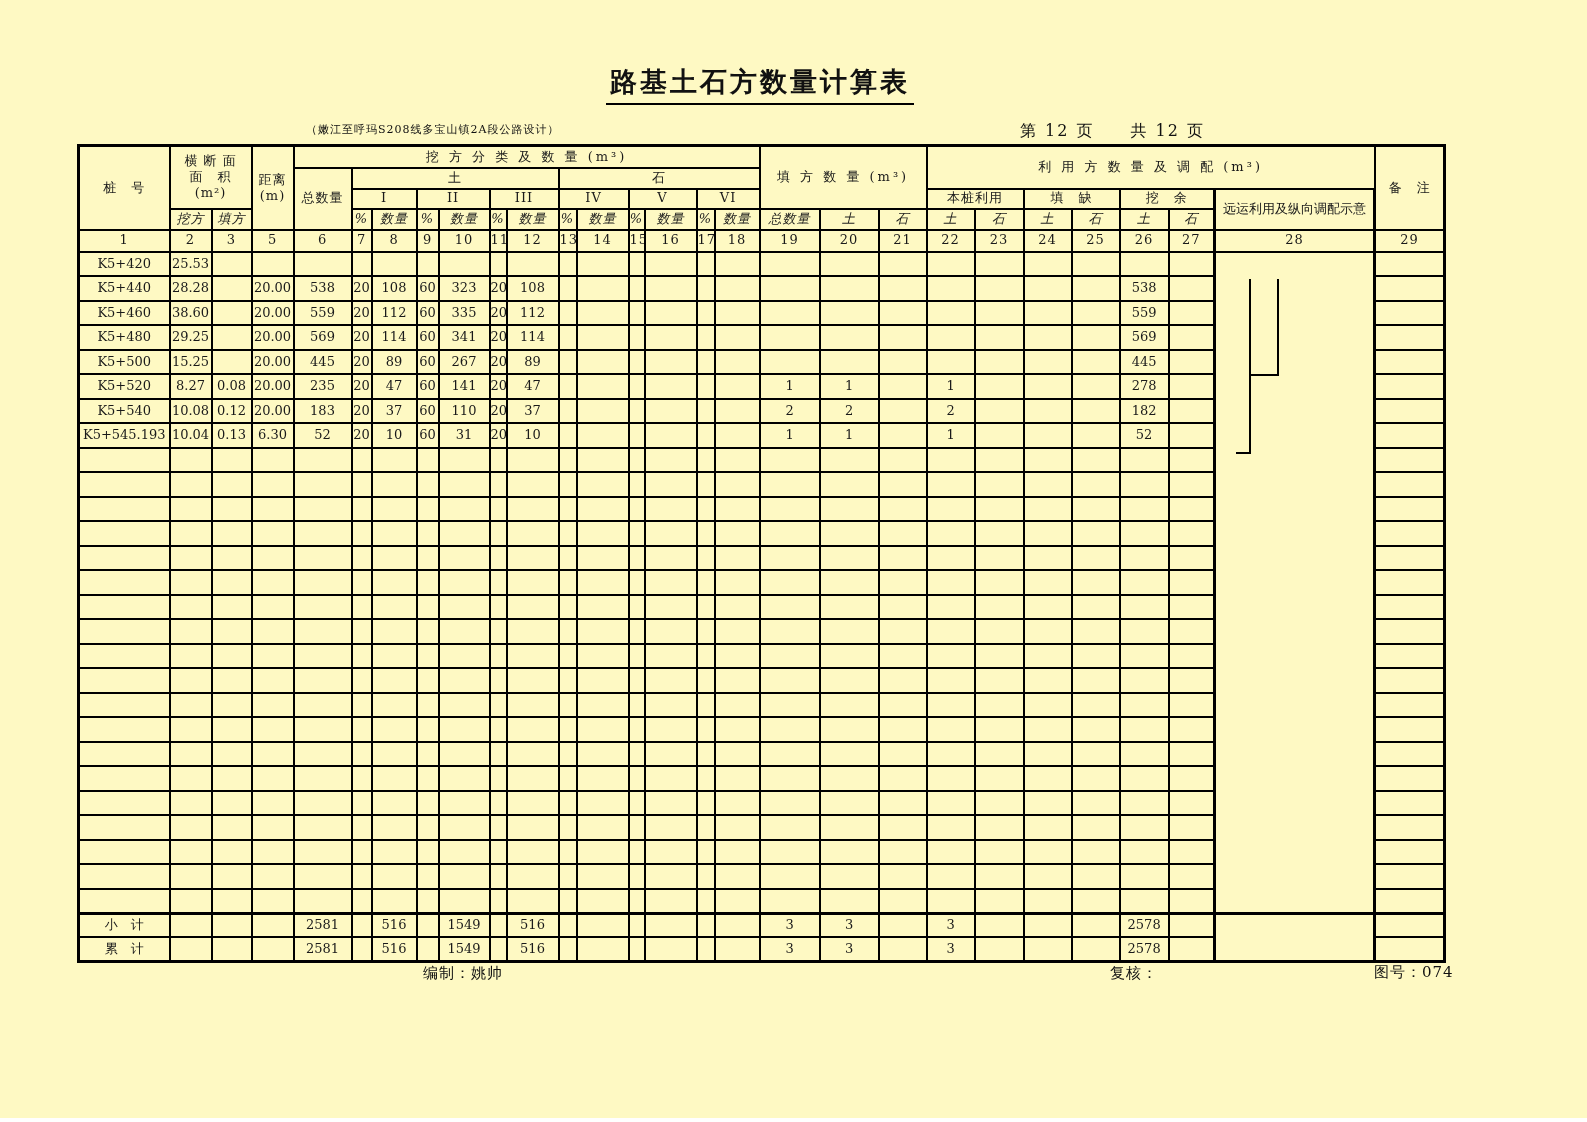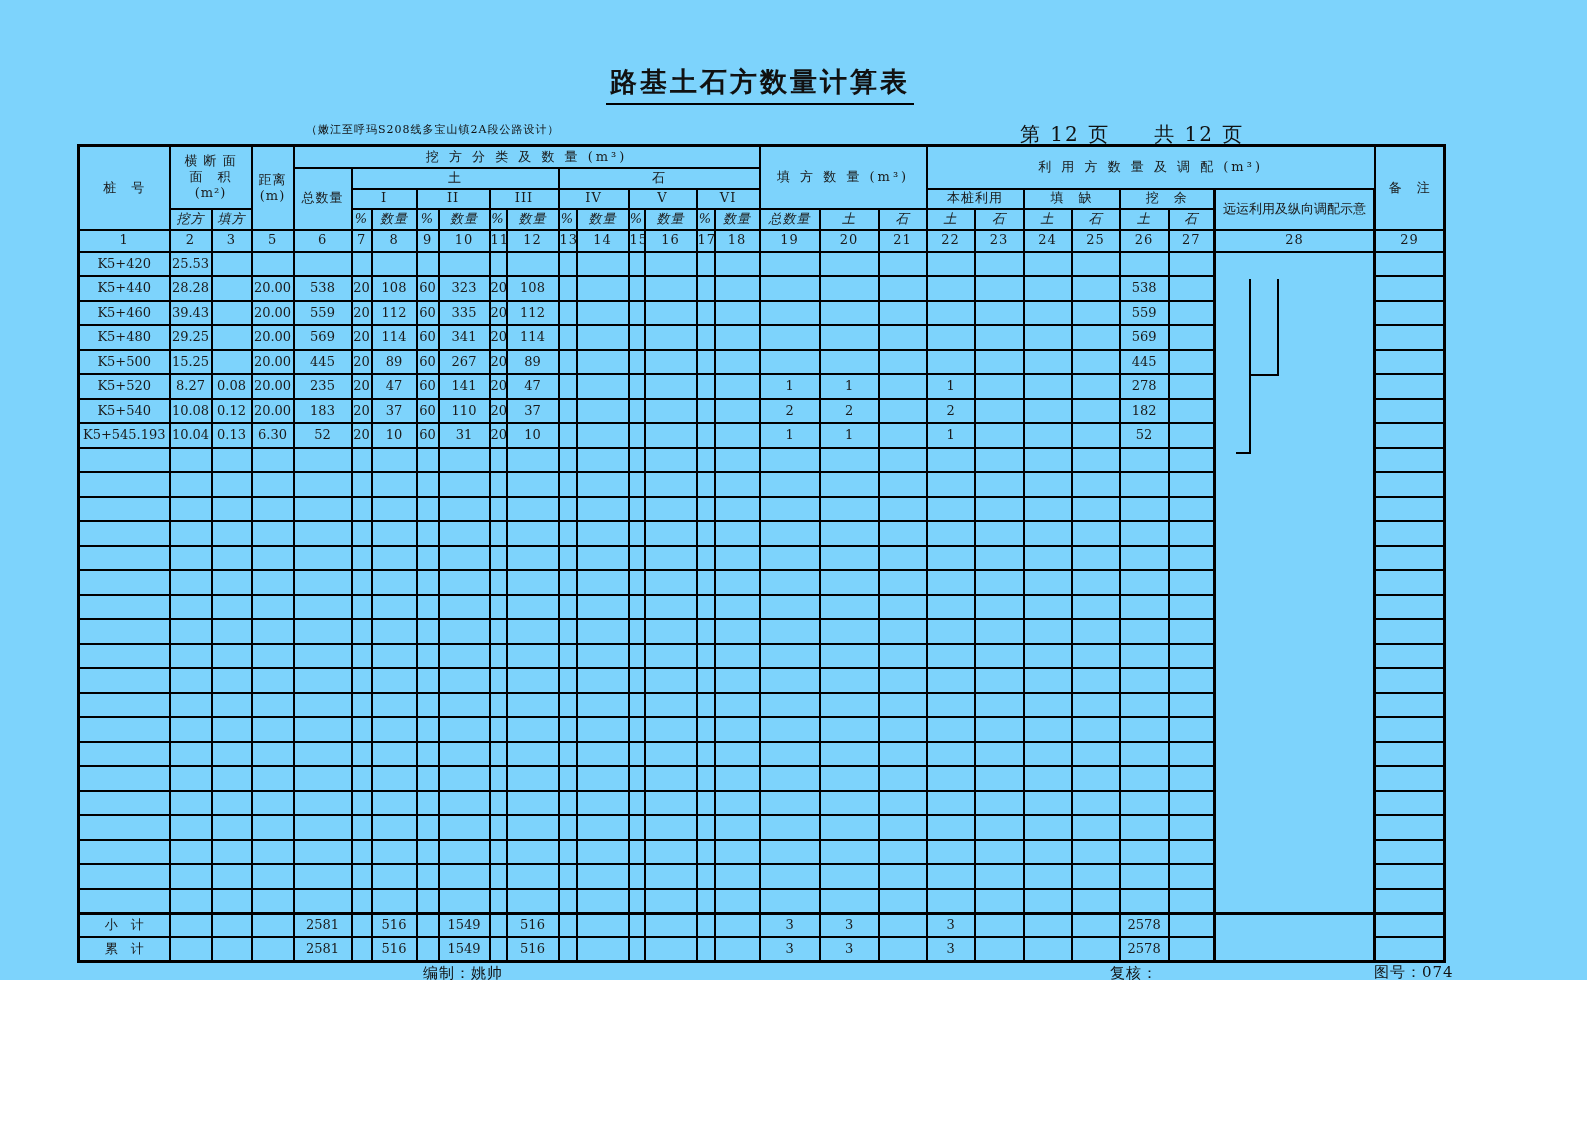--- a/index.html
+++ b/index.html
@@ -1,29 +1,29 @@
 <!DOCTYPE html>
 <html><head>
 <meta charset="utf-8">
 <style>
   html,body{margin:0;padding:0;background:#ffffff;}
   .canvas{
-    position:relative;width:1587px;height:980px;background:#7dd3fc;
+    position:relative;width:1587px;height:1118px;background:#fef9c3;
     font-family:"DejaVu Serif","Liberation Serif",serif;color:#111;overflow:hidden;
   }
   .title{
     position:absolute;left:77px;top:64px;width:1366px;text-align:center;
     font-family:"DejaVu Sans","Liberation Sans",sans-serif;
   }
   .title span{
     display:inline-block;font-size:27px;font-weight:bold;letter-spacing:3px;
     border-bottom:2px solid #000;padding:0 4px 3px 4px;
   }
   .subtitle{position:absolute;left:306px;top:122px;font-size:11px;letter-spacing:1px;}
-  .pageinfo{position:absolute;left:1020px;top:121px;font-size:20px;letter-spacing:2px;}
+  .pageinfo{position:absolute;left:1020px;top:121px;font-size:16px;letter-spacing:2px;}
 
   table.sheet{
     position:absolute;left:77px;top:144px;width:1366px;
     border-collapse:collapse;table-layout:fixed;
     border:3px solid #000;
   }
   table.sheet th, table.sheet td{
     border:2px solid #000;padding:0;text-align:center;vertical-align:middle;
     font-size:13px;font-weight:normal;line-height:1.25;color:#1a1a1a;
     overflow:hidden;white-space:nowrap;
@@ -234,21 +234,21 @@
           <td></td>
           <td></td>
           <td></td>
           <td></td>
           <td>538</td>
           <td></td>
           <td></td>
         </tr>
         <tr class="data-row">
           <td>K5+460</td>
-          <td>39.43</td>
+          <td>38.60</td>
           <td></td>
           <td>20.00</td>
           <td>559</td>
           <td>20</td>
           <td>112</td>
           <td>60</td>
           <td>335</td>
           <td>20</td>
           <td>112</td>
           <td></td>

